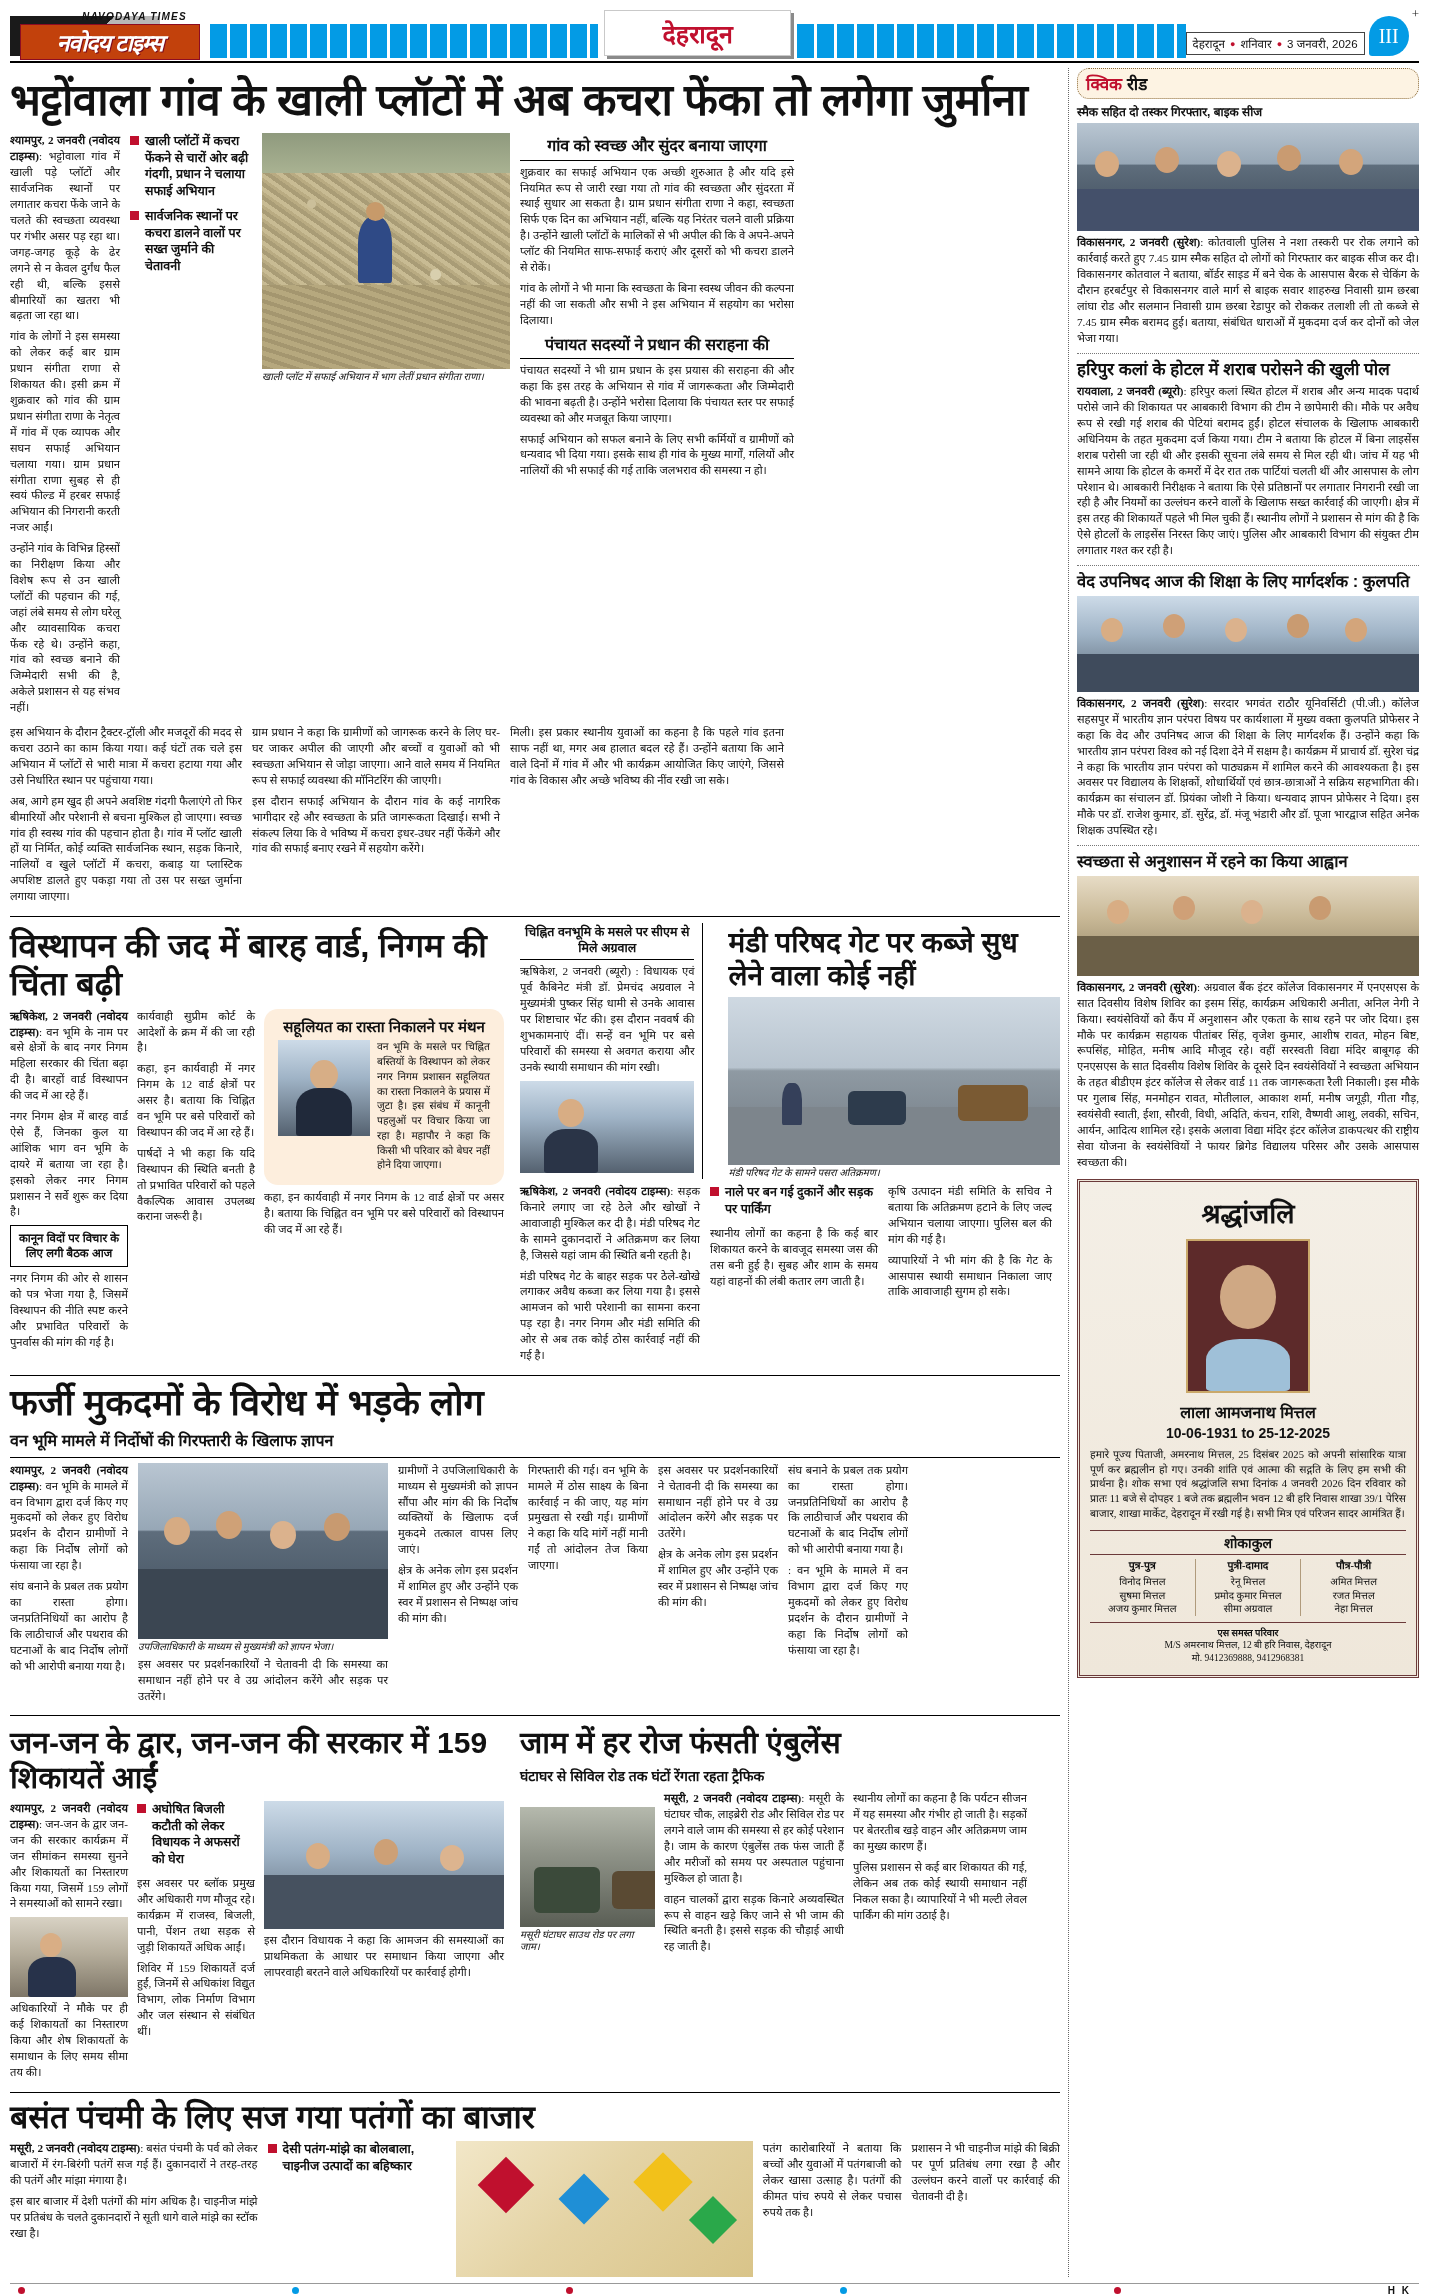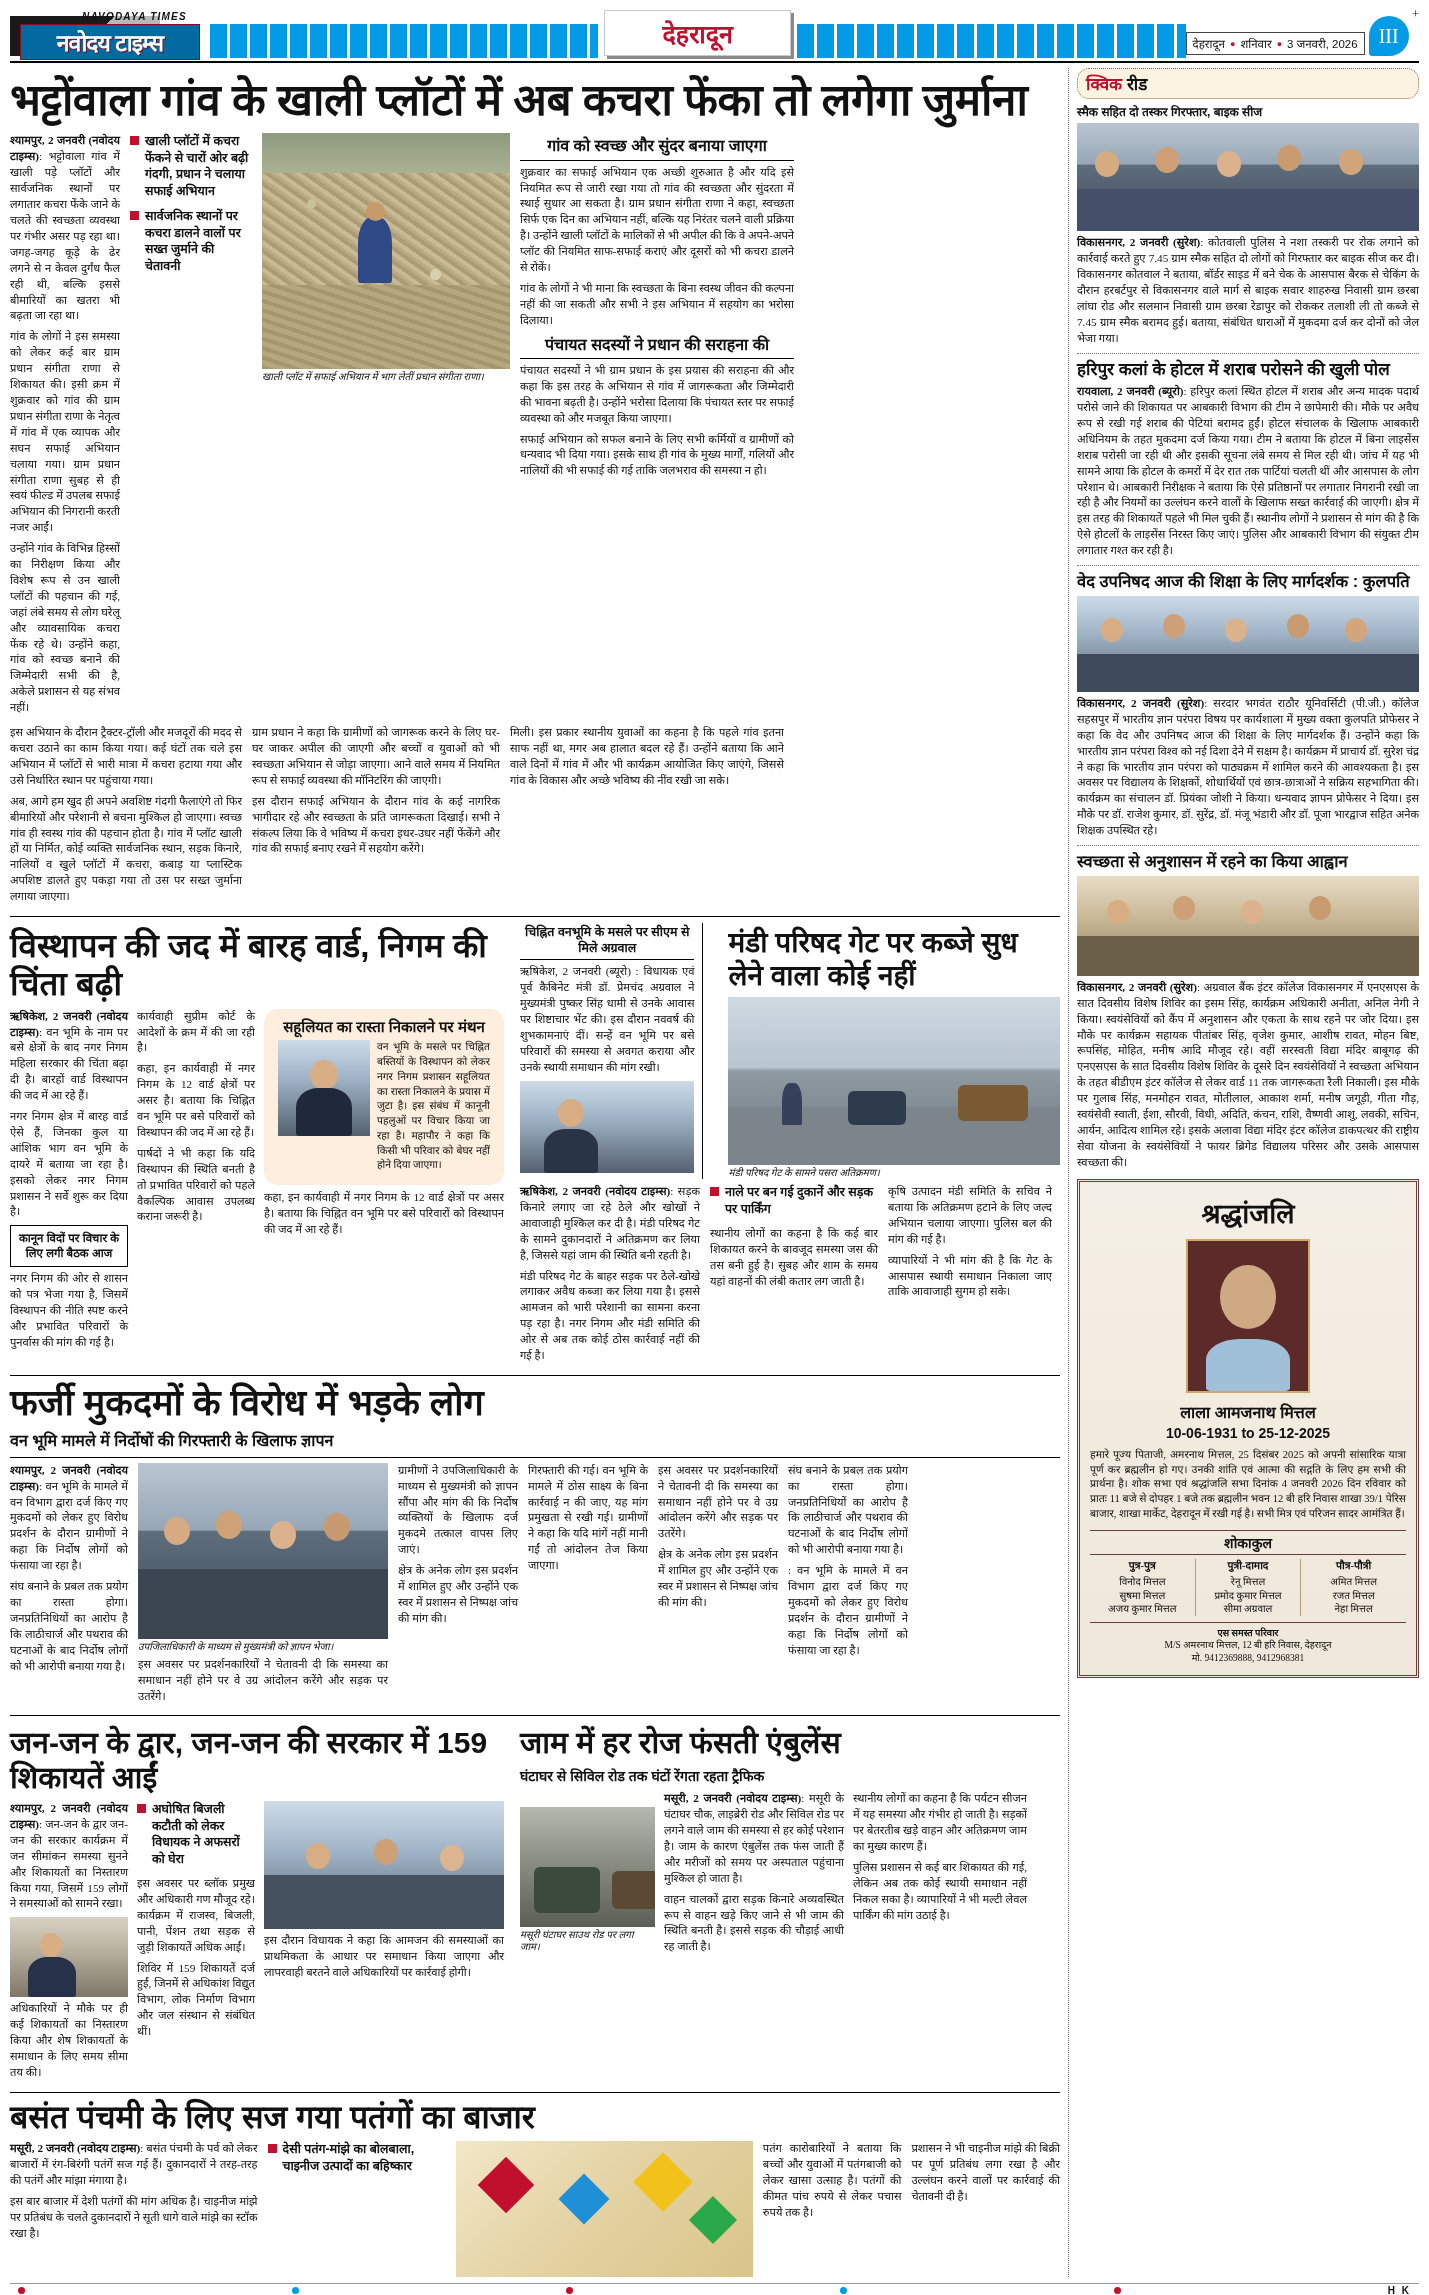--- a/index.html
+++ b/index.html
@@ -3,21 +3,21 @@
 <meta charset="utf-8">
 <style>
   html,body{margin:0;padding:0;background:#fff;}
   body{width:1429px;font-family:"Liberation Serif","DejaVu Serif",serif;color:#111;}
   .page{width:1429px;height:2295px;position:relative;background:#fff;box-sizing:border-box;padding:6px 10px 4px 10px;}
 
   
   .masthead{height:52px;position:relative;display:flex;align-items:flex-end;}
   .logo-wrap{position:relative;width:200px;height:46px;}
   .logo-shadow{position:absolute;left:0;top:4px;width:150px;height:40px;background:linear-gradient(135deg,#1a1a1a 0%,#1a1a1a 55%,#b8b8b8 55%,#b8b8b8 100%);}
-  .logo-red{position:absolute;left:10px;top:12px;width:178px;height:34px;background:#0369a1;border:1px solid #8d0c22;display:flex;align-items:center;justify-content:center;}
+  .logo-red{position:absolute;left:10px;top:12px;width:178px;height:34px;background:#c2410c;border:1px solid #8d0c22;display:flex;align-items:center;justify-content:center;font-style:italic;}
   .logo-red span{color:#fff;font-family:"Liberation Sans",sans-serif;font-weight:bold;font-size:23px;letter-spacing:-1px;text-shadow:1px 1px 0 #7a0a1c;}
   .logo-en{position:absolute;left:72px;top:-1px;font-family:"Liberation Sans",sans-serif;font-size:10px;font-weight:bold;font-style:italic;letter-spacing:1.2px;color:#111;}
   .bluebar{flex:1;height:34px;margin-bottom:0;background:repeating-linear-gradient(90deg,#039be5 0px,#039be5 17px,#fff 17px,#fff 20px);}
   .city-box{width:185px;height:44px;background:#fff;border:1px solid #c9c9c9;box-shadow:3px 3px 0 #8a8a8a;display:flex;align-items:center;justify-content:center;margin:0 6px 2px 6px;}
   .city-box span{color:#c0102e;font-family:"Liberation Sans",sans-serif;font-weight:bold;font-size:25px;}
   .datebox{height:21px;border:1px solid #444;background:#fff;display:flex;align-items:center;padding:0 6px;font-size:11.5px;font-family:"Liberation Sans",sans-serif;white-space:nowrap;margin-bottom:3px;}
   .dot{color:#c0102e;margin:0 5px;font-size:9px;}
   .pagebadge{width:40px;height:40px;border-radius:50% 50% 50% 8%;background:#039be5;color:#fff;display:flex;align-items:center;justify-content:center;font-family:"Liberation Serif",serif;font-size:20px;margin-left:4px;margin-bottom:2px;}
   .plus{font-size:13px;color:#222;margin-left:3px;align-self:flex-start;}
 
@@ -131,21 +131,21 @@
 
     <div class="left-zone">
 
       <div>
         <h1 class="lead">भट्टोंवाला गांव के खाली प्लॉटों में अब कचरा फेंका तो लगेगा जुर्माना</h1>
 
         <div style="display:flex;gap:10px;">
 
           <div style="width:110px;">
             <p class="bt"><span class="byline">श्यामपुर, 2 जनवरी (नवोदय टाइम्स)</span><span>: भट्टोवाला गांव में खाली पड़े प्लॉटों और सार्वजनिक स्थानों पर लगातार कचरा फेंके जाने के चलते की स्वच्छता व्यवस्था पर गंभीर असर पड़ रहा था। जगह-जगह कूड़े के ढेर लगने से न केवल दुर्गंध फैल रही थी, बल्कि इससे बीमारियों का खतरा भी बढ़ता जा रहा था।</span></p>
-            <p class="bt">गांव के लोगों ने इस समस्या को लेकर कई बार ग्राम प्रधान संगीता राणा से शिकायत की। इसी क्रम में शुक्रवार को गांव की ग्राम प्रधान संगीता राणा के नेतृत्व में गांव में एक व्यापक और सघन सफाई अभियान चलाया गया। ग्राम प्रधान संगीता राणा सुबह से ही स्वयं फील्ड में उपलब सफाई अभियान की निगरानी करती नजर आईं।</p>
+            <p class="bt">गांव के लोगों ने इस समस्या को लेकर कई बार ग्राम प्रधान संगीता राणा से शिकायत की। इसी क्रम में शुक्रवार को गांव की ग्राम प्रधान संगीता राणा के नेतृत्व में गांव में एक व्यापक और सघन सफाई अभियान चलाया गया। ग्राम प्रधान संगीता राणा सुबह से ही स्वयं फील्ड में हरबर सफाई अभियान की निगरानी करती नजर आईं।</p>
             <p class="bt">उन्होंने गांव के विभिन्न हिस्सों का निरीक्षण किया और विशेष रूप से उन खाली प्लॉटों की पहचान की गई, जहां लंबे समय से लोग घरेलू और व्यावसायिक कचरा फेंक रहे थे। उन्होंने कहा, गांव को स्वच्छ बनाने की जिम्मेदारी सभी की है, अकेले प्रशासन से यह संभव नहीं।</p>
           </div>
 
           <div style="width:122px;">
             <ul class="bullets">
               <li>खाली प्लॉटों में कचरा फेंकने से चारों ओर बढ़ी गंदगी, प्रधान ने चलाया सफाई अभियान</li>
               <li>सार्वजनिक स्थानों पर कचरा डालने वालों पर सख्त जुर्माने की चेतावनी</li>
             </ul>
           </div>
 

